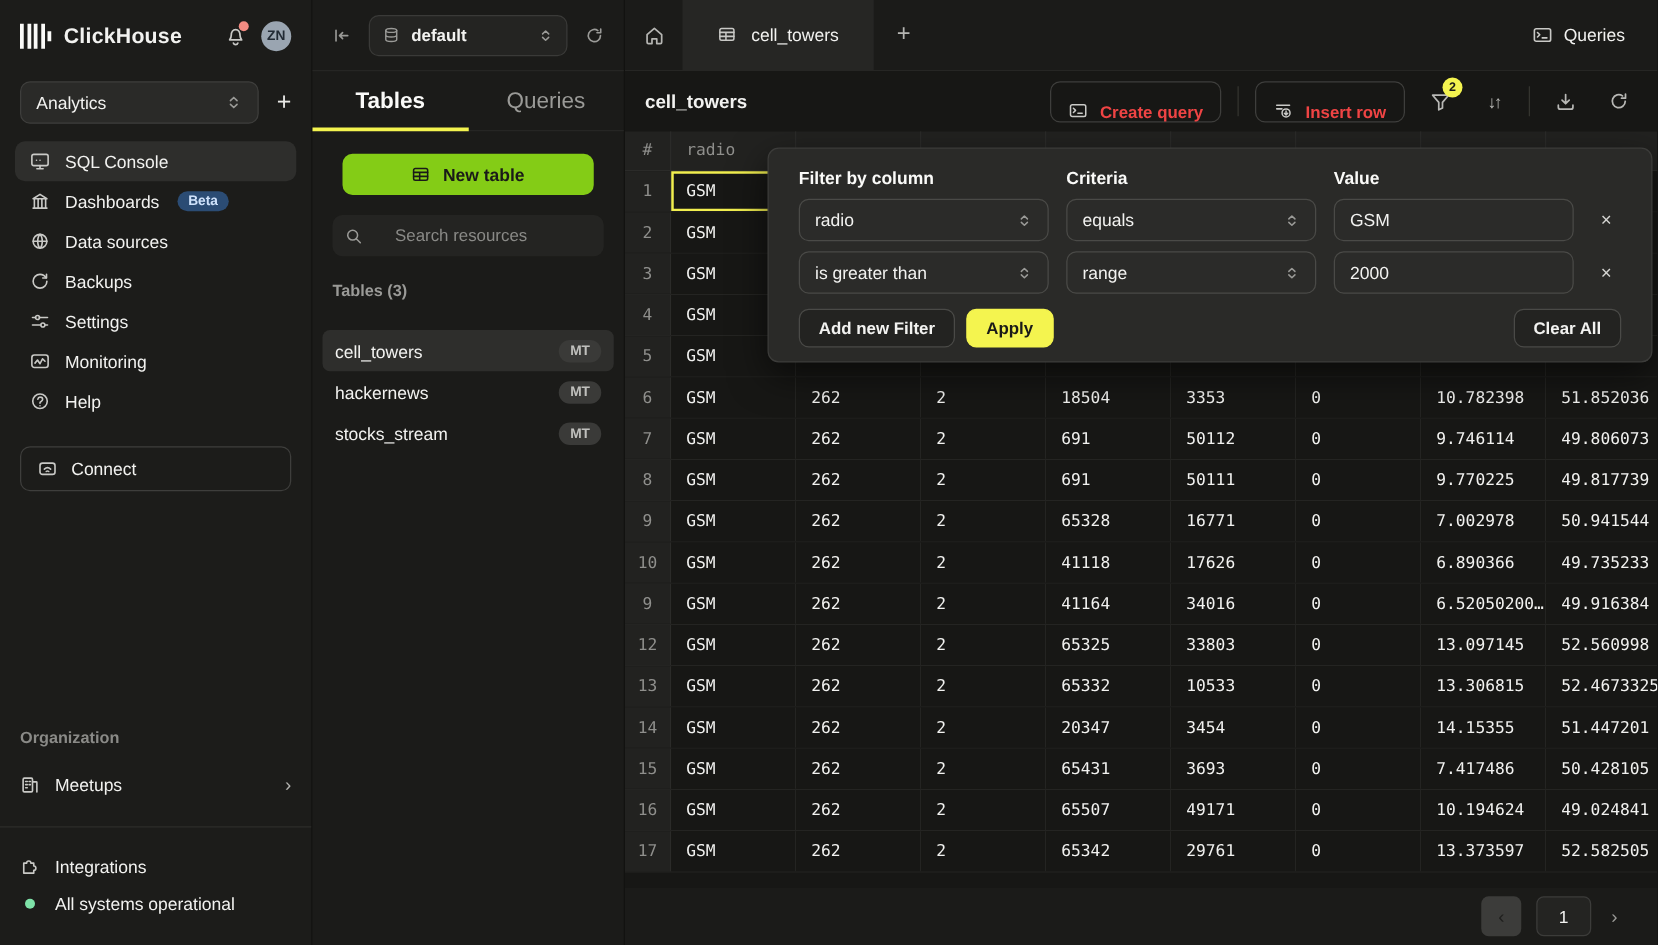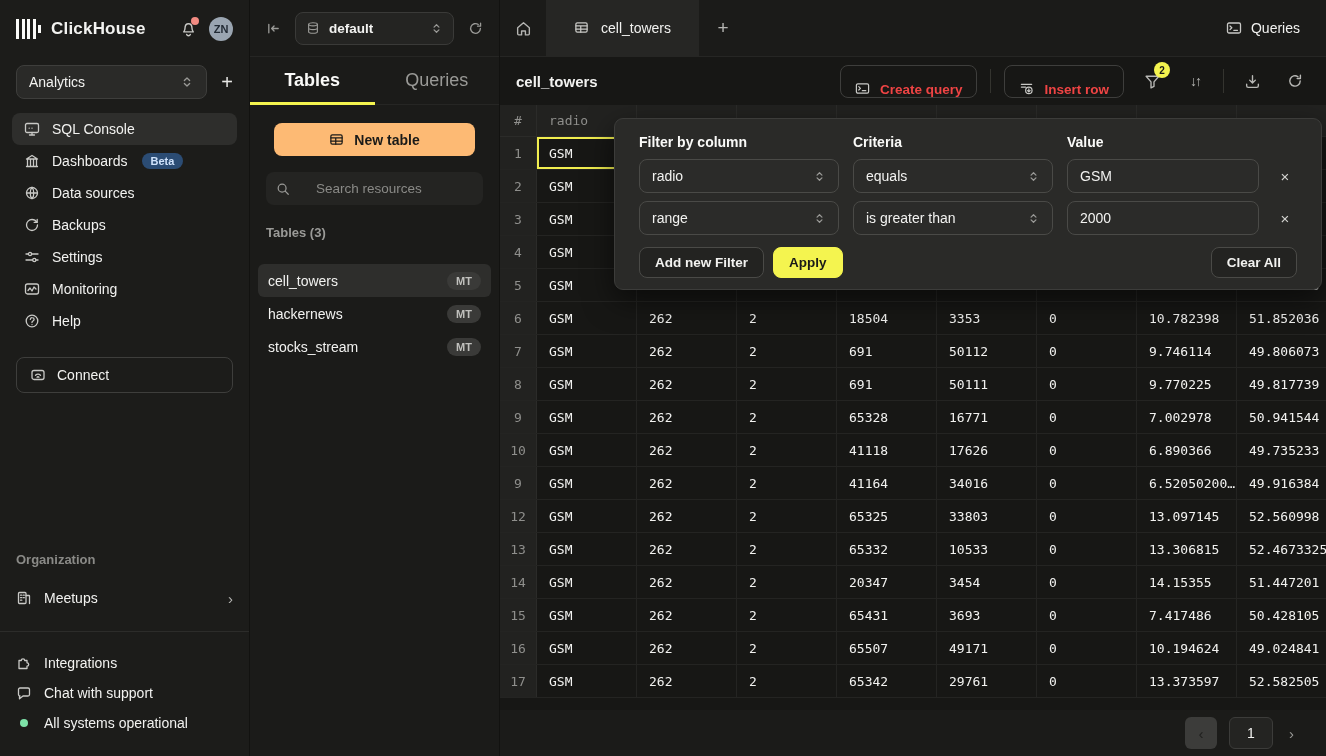--- a/index.html
+++ b/index.html
@@ -54,21 +54,21 @@
               display:flex; flex-direction:column; }
   .ex-top { height:57px; display:flex; align-items:center; padding:0 16px; gap:14px; border-bottom:1px solid #262624; }
   .icon-muted { color:#9A9A97; display:flex; }
   .db-select { flex:1; height:33px; background:#242422; border:1px solid #3A3A38; border-radius:8px;
                display:flex; align-items:center; gap:9px; padding:0 10px; font-size:13.5px; font-weight:bold; }
   .ex-tabs { height:48px; display:flex; border-bottom:1px solid #262624; }
   .ex-tab { flex:1; display:flex; align-items:center; justify-content:center; font-size:18px;
             color:#9A9A97; position:relative; }
   .ex-tab.active { color:#FAFAF8; font-weight:bold; }
   .ex-tab.active::after { content:""; position:absolute; left:0; right:0; bottom:-1px; height:3px; background:#F4F44F; }
-  .new-table-btn { margin:18px 24px 0; height:33px; background:#fdba74; color:#1A1A18; border-radius:8px;
+  .new-table-btn { margin:18px 24px 0; height:33px; background:#84cc16; color:#1A1A18; border-radius:8px;
                    display:flex; align-items:center; justify-content:center; gap:9px; font-size:14px; font-weight:bold;text-align:center; }
   .new-table-btn .nav-icon { color:#1A1A18; }
   .search-box { margin:16px 16px 0; height:33px; background:#242422; border-radius:8px;
                 display:flex; align-items:center; gap:24px; padding:0 10px; }
   .search-box input { flex:1; background:transparent; border:none; outline:none; color:#E8E8E6;
                       font-size:13.5px; font-family:"Liberation Sans",sans-serif; }
   .search-box input::placeholder { color:#8A8A87; }
   .section-label { margin:20px 16px 24px; font-size:13px; font-weight:bold; color:#9A9A97; }
   .table-list { padding:0 8px; }
   .table-item { height:33px; border-radius:6px; display:flex; align-items:center; padding:0 10px; font-size:14px; }
@@ -280,28 +280,20 @@
     <div class="sb-divider"></div>
 
     <div class="sb-footer">
       <div class="sb-footer-item">
         <span class="nav-icon">
             <svg width="16" height="16" viewBox="0 0 16 16" fill="none" stroke="currentColor" stroke-width="1.3" stroke-linecap="round" stroke-linejoin="round">
               <path d="M3 5.5h2.3a1.7 1.7 0 1 1 3.4 0H11v2.3a1.7 1.7 0 1 1 0 3.4v2.3H3z"></path>
             </svg>
           </span>
         <span>Integrations</span>
-      </div>
-      <div class="sb-footer-item">
-        <span class="nav-icon">
-            <svg width="16" height="16" viewBox="0 0 16 16" fill="none" stroke="currentColor" stroke-width="1.3" stroke-linecap="round" stroke-linejoin="round">
-              <path d="M13.5 9.5A1.5 1.5 0 0 1 12 11H7l-3.5 2.8V11H4a1.5 1.5 0 0 1-1.5-1.5v-5A1.5 1.5 0 0 1 4 3h8a1.5 1.5 0 0 1 1.5 1.5z"></path>
-            </svg>
-          </span>
-        <span>Chat with support</span>
       </div>
       <div class="sb-footer-item">
         <span class="status-dot"></span>
         <span>All systems operational</span>
       </div>
     </div>
   </div>
 
   <div class="explorer">
     <div class="ex-top">
@@ -694,29 +686,29 @@
                 <svg width="13" height="13" viewBox="0 0 16 16" fill="none" stroke="currentColor" stroke-width="1.5" stroke-linecap="round" stroke-linejoin="round">
                   <path d="M5 6.3 8 3.4l3 2.9M5 9.7l3 2.9 3-2.9"></path>
                 </svg>
               </span>
           </div>
           <input class="fp-input" value="GSM" style="">
           <span class="fp-x">×</span>
         </div>
         <div class="fp-row">
           <div class="fp-select">
-            <span>range</span>
+            <span>is greater than</span>
             <span class="updown">
                 <svg width="13" height="13" viewBox="0 0 16 16" fill="none" stroke="currentColor" stroke-width="1.5" stroke-linecap="round" stroke-linejoin="round">
                   <path d="M5 6.3 8 3.4l3 2.9M5 9.7l3 2.9 3-2.9"></path>
                 </svg>
               </span>
           </div>
           <div class="fp-select">
-            <span>is greater than</span>
+            <span>range</span>
             <span class="updown">
                 <svg width="13" height="13" viewBox="0 0 16 16" fill="none" stroke="currentColor" stroke-width="1.5" stroke-linecap="round" stroke-linejoin="round">
                   <path d="M5 6.3 8 3.4l3 2.9M5 9.7l3 2.9 3-2.9"></path>
                 </svg>
               </span>
           </div>
           <input class="fp-input" value="2000" style="">
           <span class="fp-x">×</span>
         </div>
         <div class="fp-actions">

